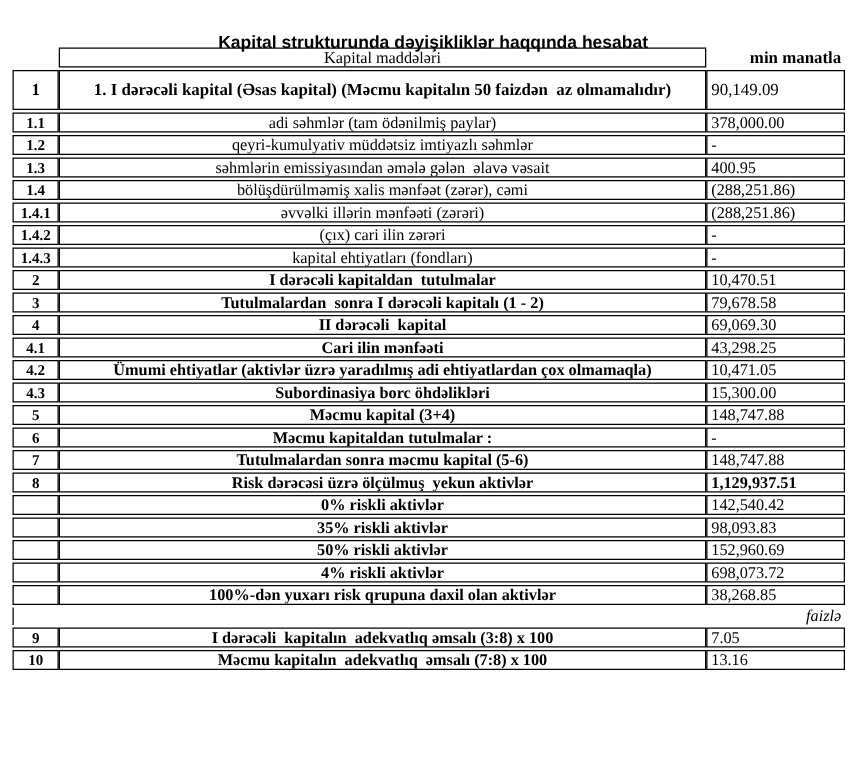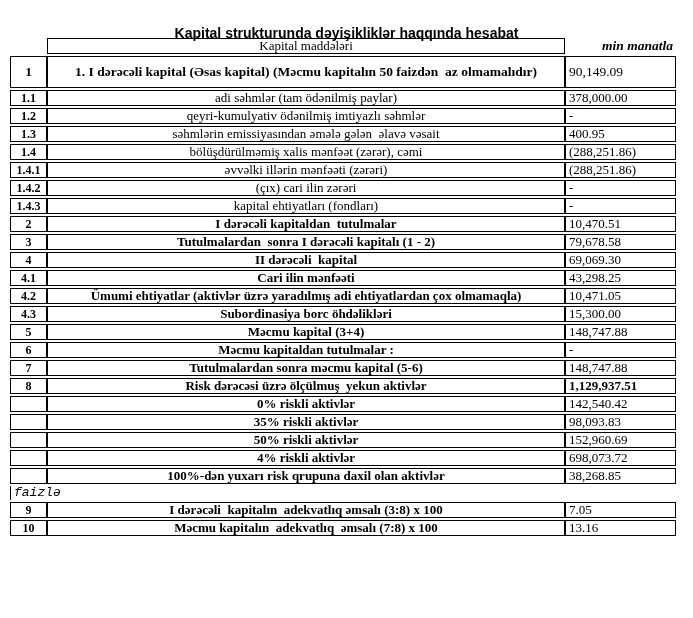--- a/index.html
+++ b/index.html
@@ -42,29 +42,28 @@
   tr.r-header td { height: 15px; }
   tr.r-tall td { height: 32px; font-size: 13.5px; }
 
   td.c-num  { text-align: center; font-weight: bold; font-size: 12px; padding: 0 1px; }
   td.c-label{ text-align: center; white-space: pre; }
   td.c-val  { }
   td.bold   { font-weight: bold; }
 
   td.noborder { border: none; }
   td.c-head { text-align: center; font-size: 13px; }
-  td.c-unit { text-align: right; font-weight: bold; font-size: 13.5px; font-style: italic; }
+  td.c-unit { text-align: right; font-weight: bold; font-size: 13.5px; }
 
   td.c-note {
     border: none;
     border-left: 1.5px solid #000000;
-    text-align: left;
+    text-align: right;
     font-style: italic;
     height: 14px;
-    font-family: Liberation Mono, monospace;
   }
 </style>
 </head>
 <body>
 
 <div class="page">
   <div class="report-title">Kapital strukturunda dəyişikliklər haqqında hesabat</div>
 
   <table class="report">
     <colgroup>
@@ -86,21 +85,21 @@
   </tr>
 
   <tr>
     <td class="c-num">1.1</td>
     <td class="c-label">adi səhmlər (tam ödənilmiş paylar)</td>
     <td class="c-val">378,000.00</td>
   </tr>
 
   <tr>
     <td class="c-num">1.2</td>
-    <td class="c-label">qeyri-kumulyativ ödənilmiş imtiyazlı səhmlər</td>
+    <td class="c-label">qeyri-kumulyativ müddətsiz imtiyazlı səhmlər</td>
     <td class="c-val">-</td>
   </tr>
 
   <tr>
     <td class="c-num">1.3</td>
     <td class="c-label">səhmlərin emissiyasından əmələ gələn  əlavə vəsait</td>
     <td class="c-val">400.95</td>
   </tr>
 
   <tr>

